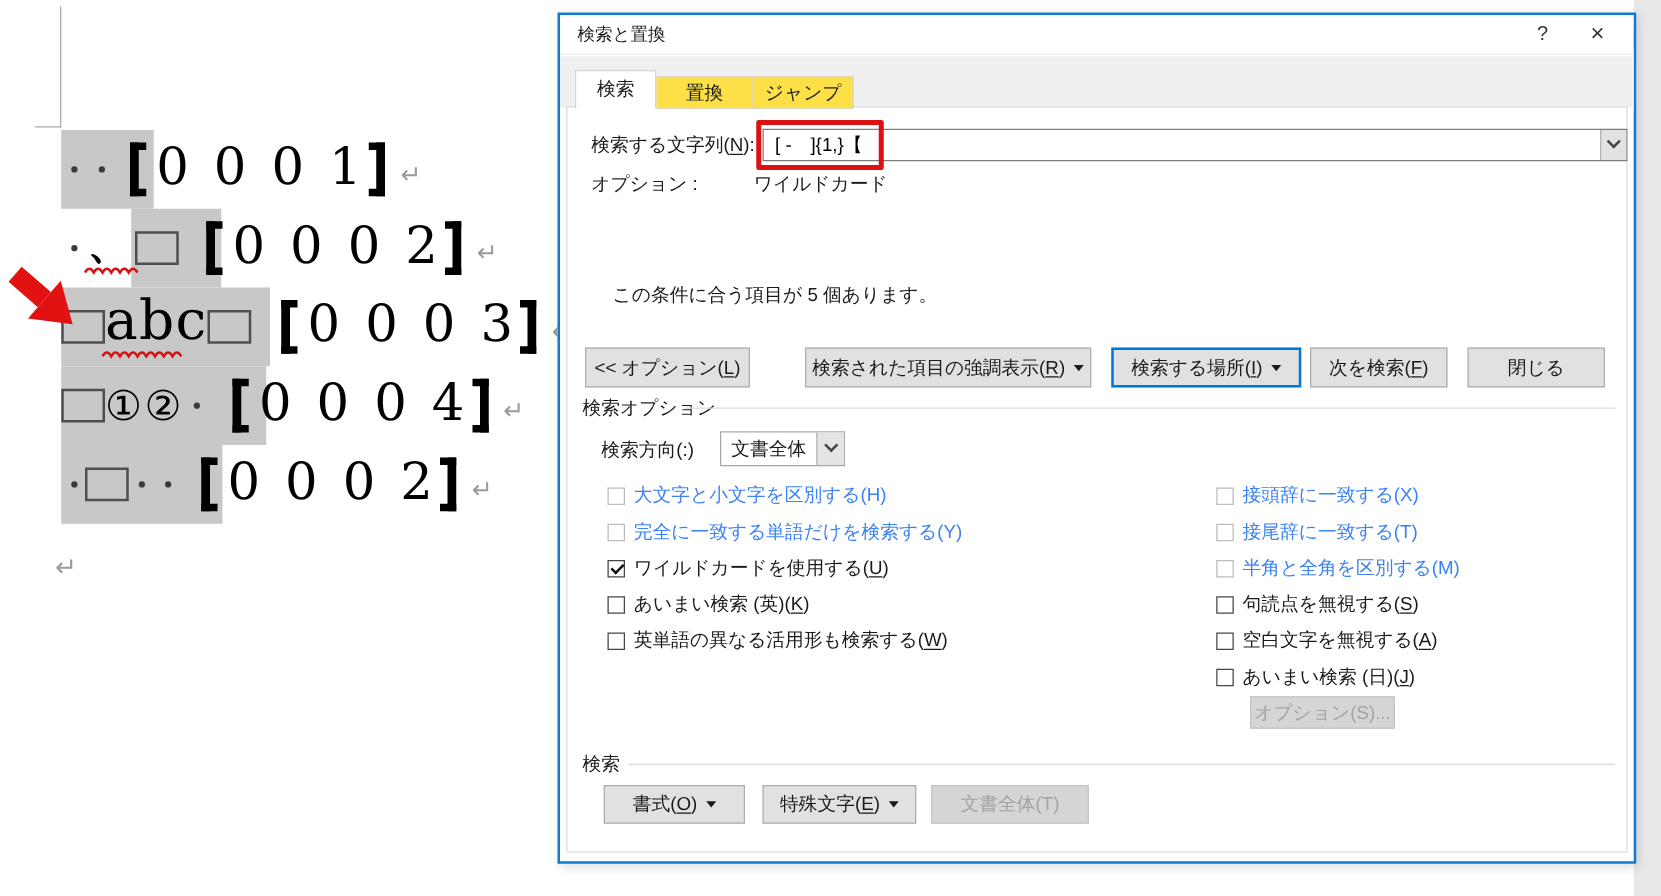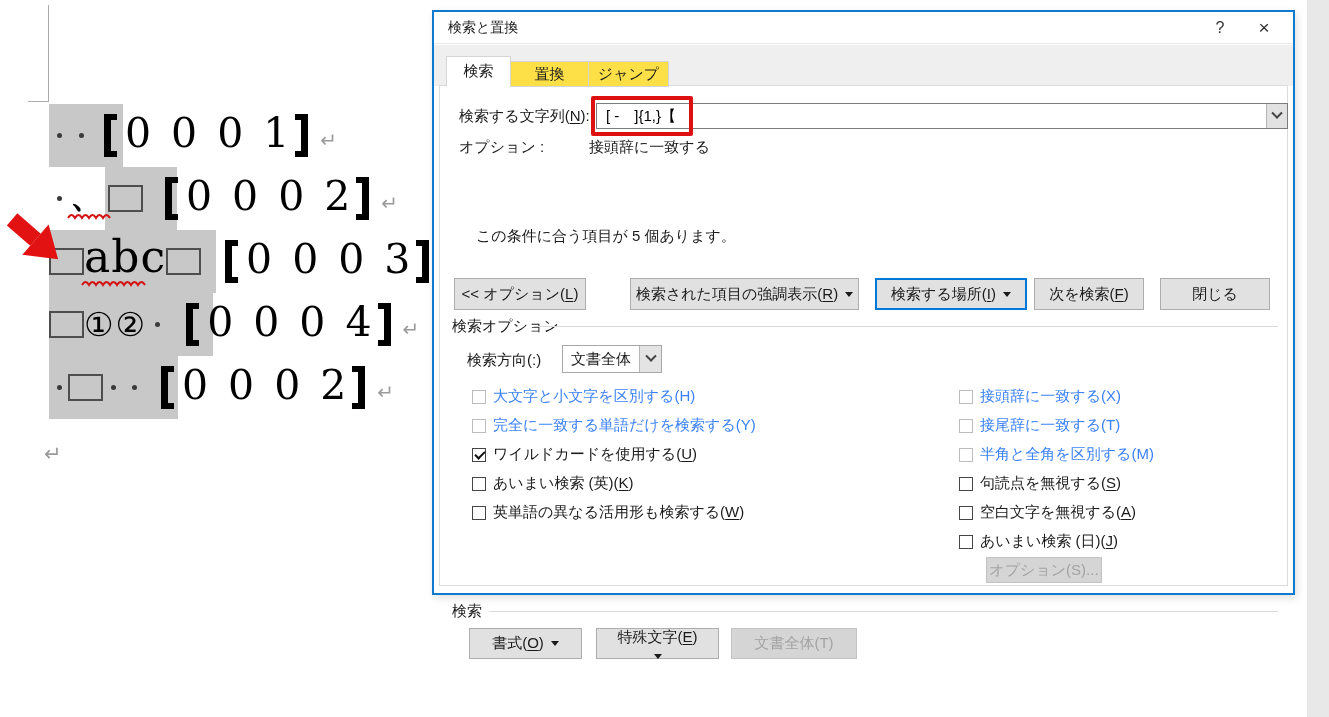--- a/index.html
+++ b/index.html
@@ -26,21 +26,21 @@
   .brk { width:13px; height:43px; border:0 solid #000; display:inline-block; flex:none; }
   .brk.open  { border-left-width:7px; border-top-width:6px; border-bottom-width:6px; }
   .brk.close { border-right-width:7px; border-top-width:6px; border-bottom-width:6px; }
   .num { font-family:"DejaVu Serif","Liberation Serif",serif; font-size:41px; line-height:1;
     letter-spacing:20px; margin-left:8px; transform:translateY(-2px); }
   .pmark { font-size:20px; color:#9b9b9b; margin-left:-4px; transform:translateY(4px); }
   .pmark-final { position:absolute; left:44px; top:442px; font-size:21px; color:#9b9b9b; }
   .arrow { position:absolute; left:0; top:198px; }
 
   
-  .dialog { position:absolute; left:432px; top:10px; width:863px; height:585px;
+  .dialog { position:absolute; left:446px; top:10px; width:863px; height:681px;
     border:2px solid #0f7ad0; background:#fff; box-shadow:2px 3px 8px rgba(0,0,0,.12);
     font-size:15px; color:#1a1a1a; }
   .titlebar { position:absolute; left:0; top:0; right:0; height:32px; display:flex;
     align-items:center; padding-left:14px; font-size:14px; border-bottom:1px solid #e9e9e9; }
   .titlebar .sp { flex:1; }
   .cap-btn { width:30px; height:28px; display:flex; align-items:center; justify-content:center;
     font-size:16px; color:#333; margin-right:14px; }
   .band { position:absolute; left:0; top:33px; right:0; height:41px; background:#efefef; }
   .page { position:absolute; left:5px; top:73px; right:5px; bottom:7px; background:#fff;
     border:1px solid #dcdcdc; }
@@ -199,21 +199,21 @@
   <span class="lbl" style="left:25px;top:95px;">検索する文字列(<u>N</u>):</span>
   <div class="combobox">
     <input value="[ -　]{1,}【" style="">
     <span class="combo-btn">
         <span class="chev"></span>
       </span>
   </div>
   <div class="red-box"></div>
 
   <span class="lbl" style="left:25px;top:126px;">オプション :</span>
-  <span class="lbl" style="left:155px;top:126px;">接頭辞に一致する</span>
+  <span class="lbl" style="left:155px;top:126px;">ワイルドカード</span>
 
   <span class="lbl" style="left:42px;top:215px;">この条件に合う項目が 5 個あります。</span>
 
   <div id="action-buttons">
       <div class="btn" style="left: 20px; width: 132px; top: 266px; height: 32px;">
         <span>&lt;&lt; オプション(<u>L</u>)</span>
       </div>
       <div class="btn" style="left: 196px; width: 229px; top: 266px; height: 32px;">
         <span>検索された項目の強調表示(<u>R</u>)</span>
         <span class="caret"></span>
@@ -294,21 +294,21 @@
     <span>オプション(S)...</span>
   </div>
 
   <span class="lbl" style="left:18px;top:590px;">検索</span>
   <div class="group-line" style="left:55px;top:599px;right:15px;"></div>
   <div id="format-buttons">
       <div class="btn" style="left: 35px; width: 113px; top: 616px; height: 31px;">
         <span>書式(<u>O</u>)</span>
         <span class="caret"></span>
       </div>
-      <div class="btn" style="left: 162px; width: 123px; top: 616px; height: 31px; flex-direction: column;">
+      <div class="btn" style="left: 162px; width: 123px; top: 616px; height: 31px;">
         <span>特殊文字(<u>E</u>)</span>
         <span class="caret"></span>
       </div>
       <div class="btn disabled" style="left: 297px; width: 126px; top: 616px; height: 31px;">
         <span>文書全体(T)</span>
       </div>
     </div>
 </div>
 
 </body></html>

